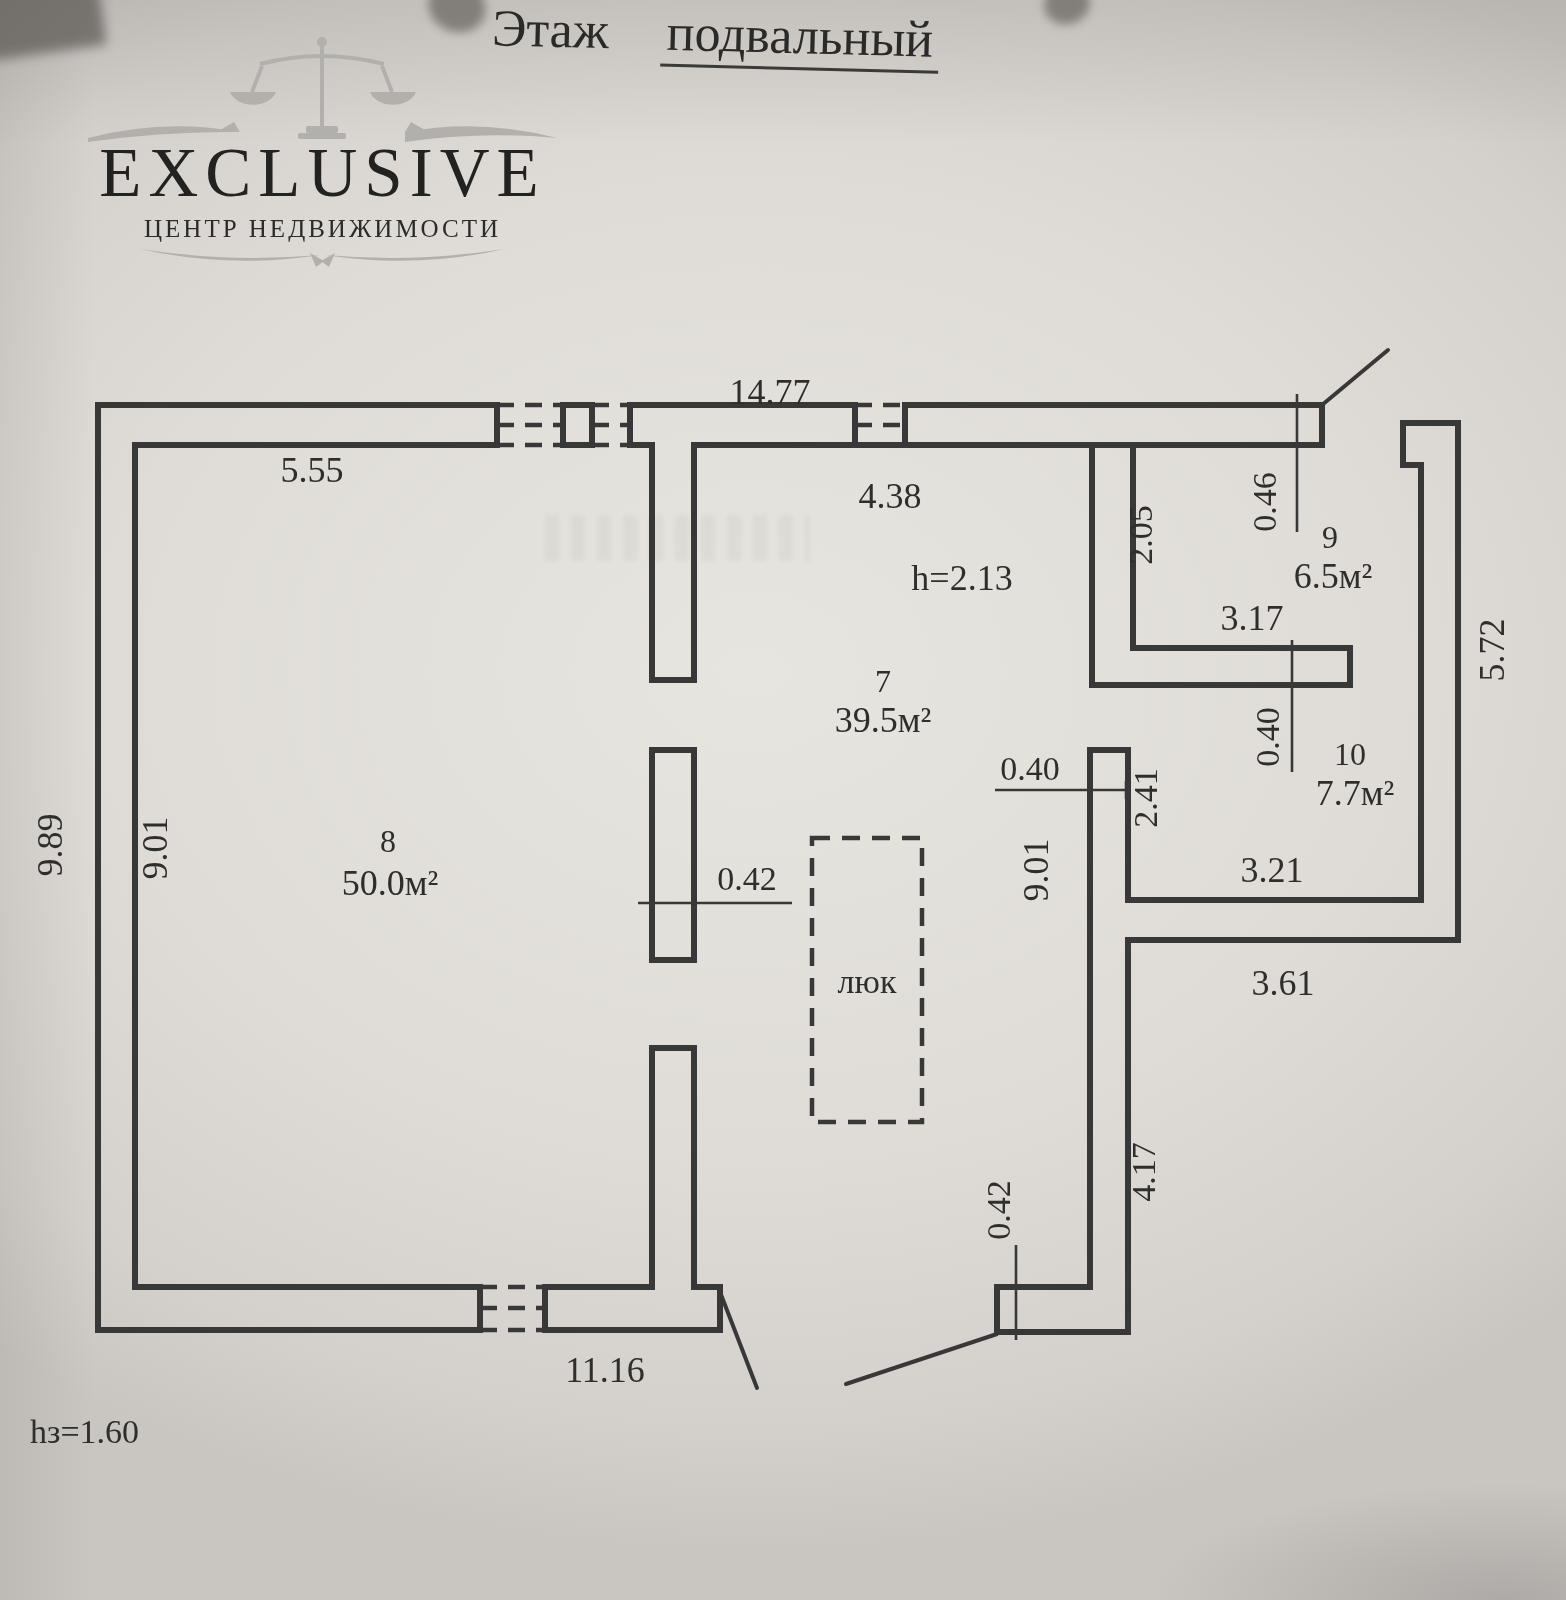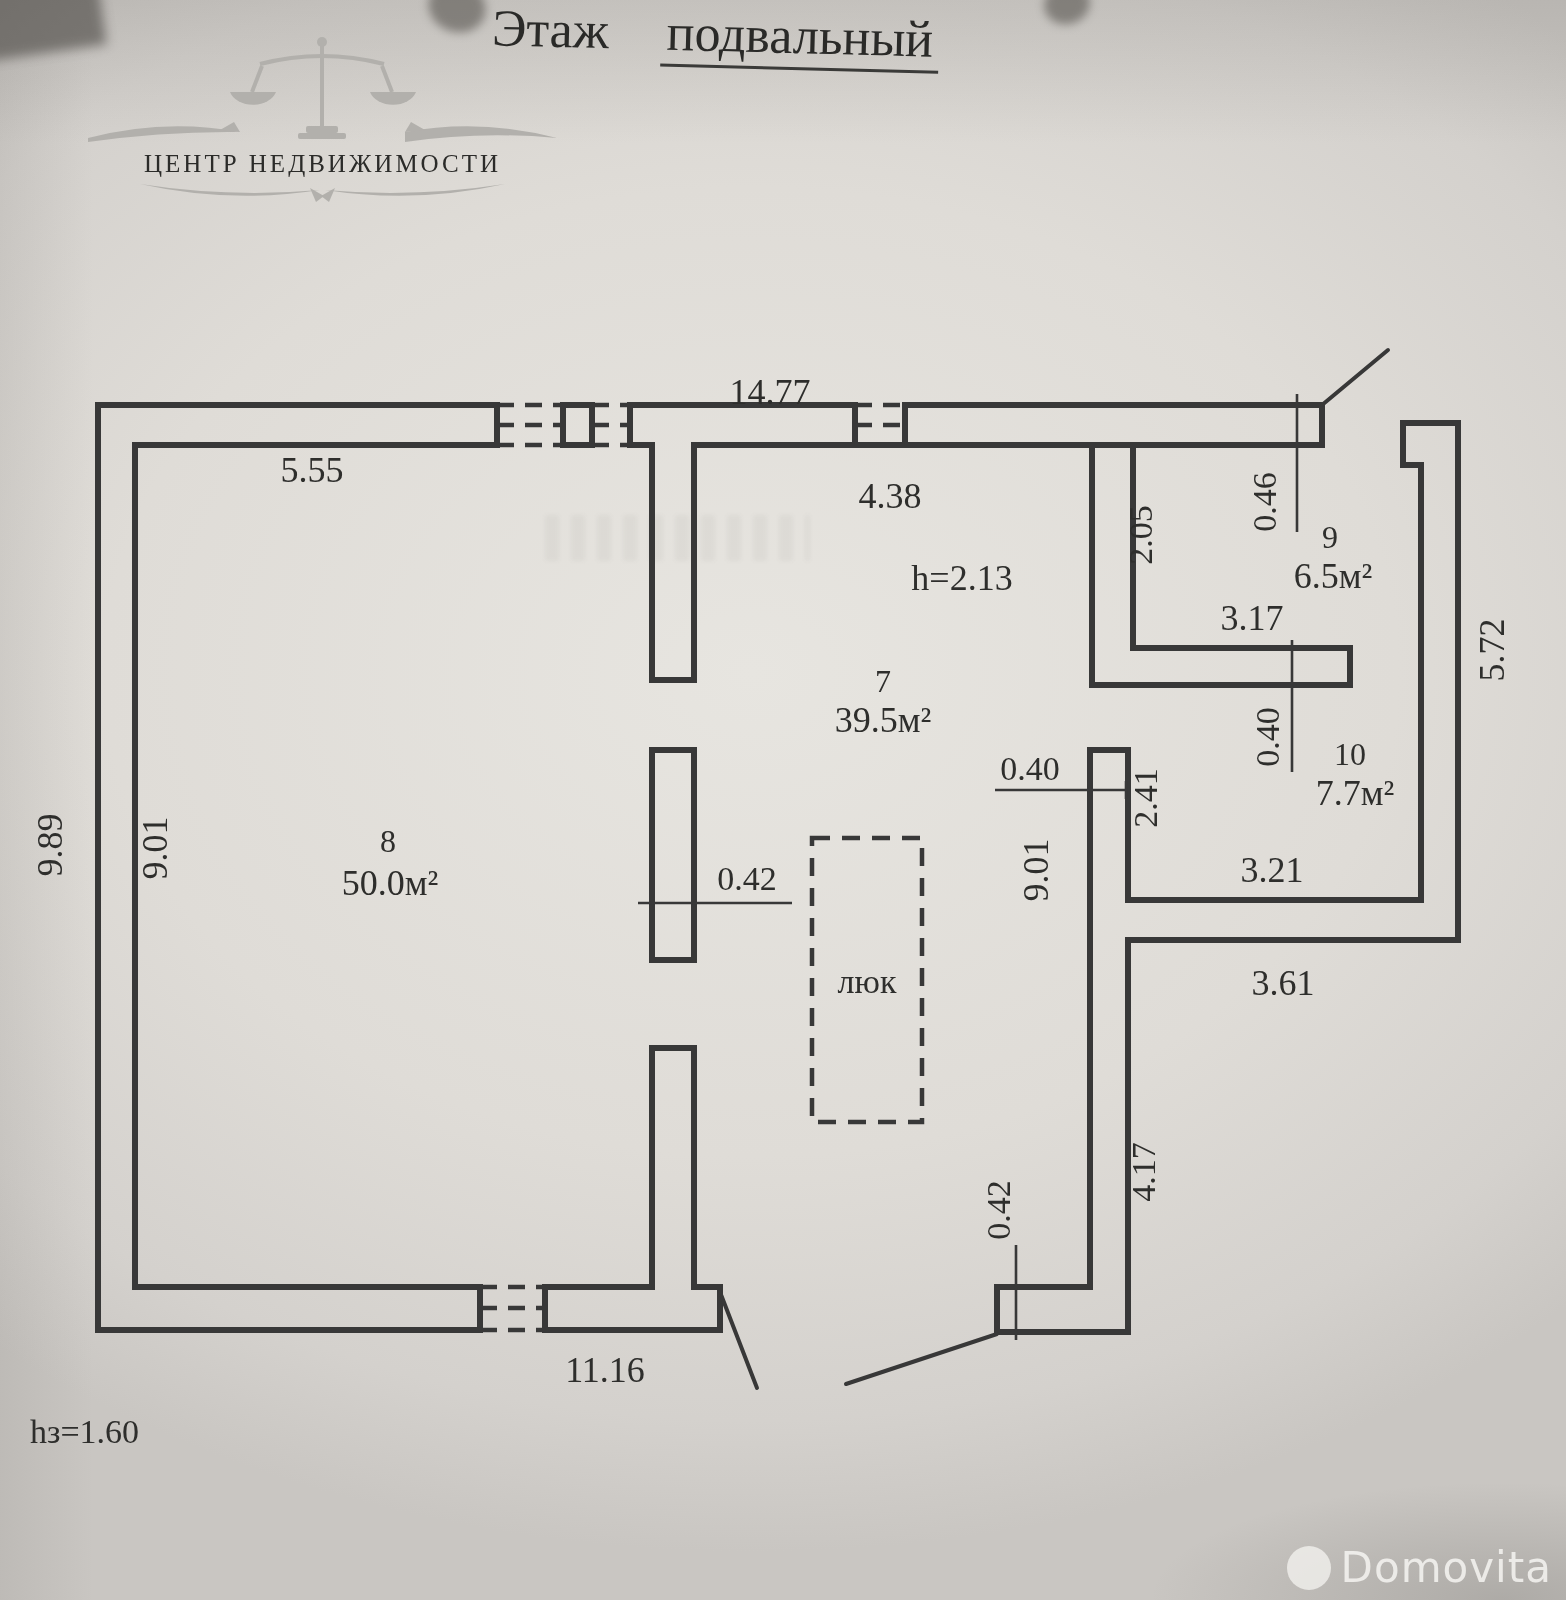--- a/index.html
+++ b/index.html
@@ -72,20 +72,21 @@
         <rect x="236" y="96" width="32" height="7" rx="2"></rect>
         <rect x="228" y="103" width="48" height="6" rx="2"></rect>
       </g>
       <g fill="#b2b0ac">
         <path d="M18,108 Q95,88 170,102 Q95,101 18,112 Z"></path>
         <path d="M335,102 Q410,88 487,108 Q410,101 335,112 Z"></path>
         <path d="M150,100 l14,-8 l6,10 Z"></path>
         <path d="M355,100 l-14,-8 l-6,10 Z"></path>
       </g>
     </svg>
+    <div class="brand">EXCLUSIVE</div>
     <div class="sub">ЦЕНТР НЕДВИЖИМОСТИ</div>
     <svg class="flourish" width="505" height="34" viewBox="0 0 505 34">
       <g fill="#b2b0ac">
         <path d="M70,6 Q160,26 250,12 Q160,20 70,6 Z"></path>
         <path d="M255,12 Q345,26 435,6 Q345,20 255,12 Z"></path>
         <path d="M240,10 l14,8 l-8,6 Z"></path>
         <path d="M265,10 l-14,8 l8,6 Z"></path>
       </g>
     </svg>
   </div>
@@ -173,18 +174,14 @@
       <text x="867" y="993" font-size="34">люк</text>
 
       <text transform="translate(1155,1172) rotate(-90)" font-size="34">4.17</text>
       <text transform="translate(1010,1210) rotate(-90)" font-size="34">0.42</text>
       <text x="605" y="1382">11.16</text>
       <text x="30" y="1443" text-anchor="start" font-size="34">hз=1.60</text>
     </g>
   </svg>
 
   <div class="wm-shade"></div>
-  <div class="wm">
-    <span class="dot"></span>
-    <span class="wm-text">Domovita</span>
-  </div>
 
 </div>
 
 </body></html>

